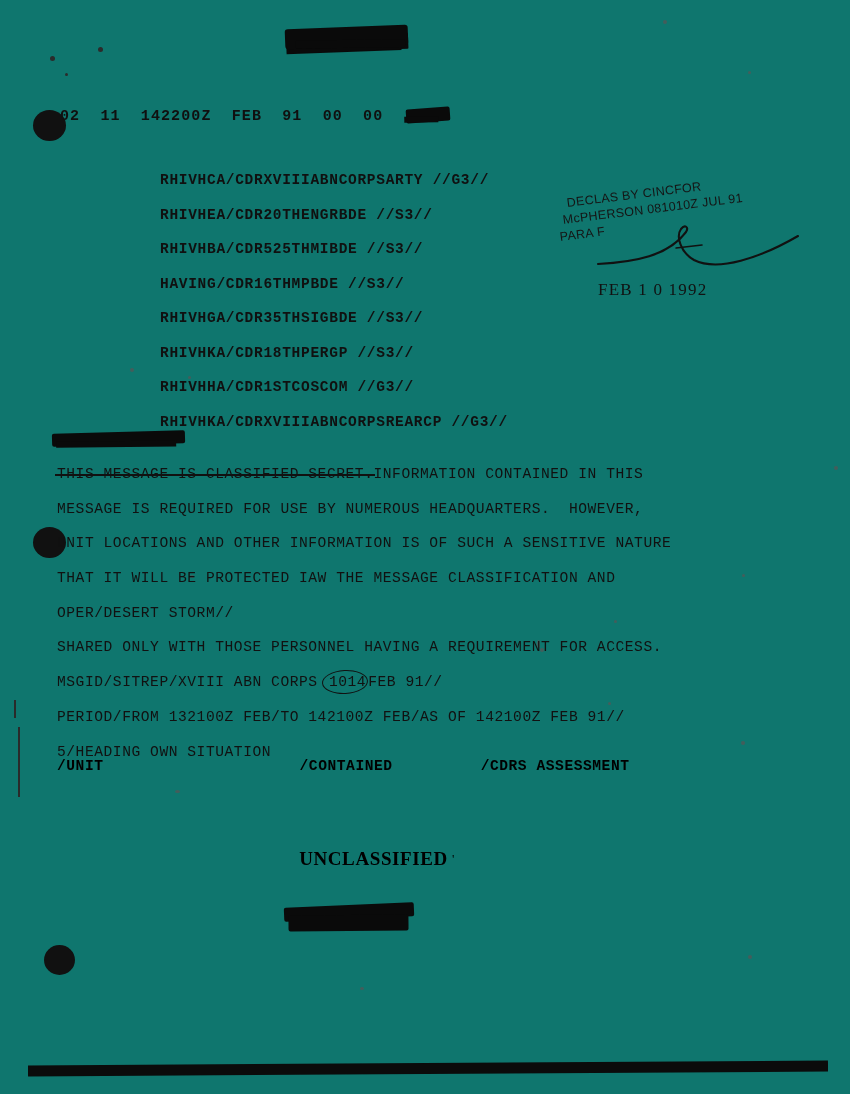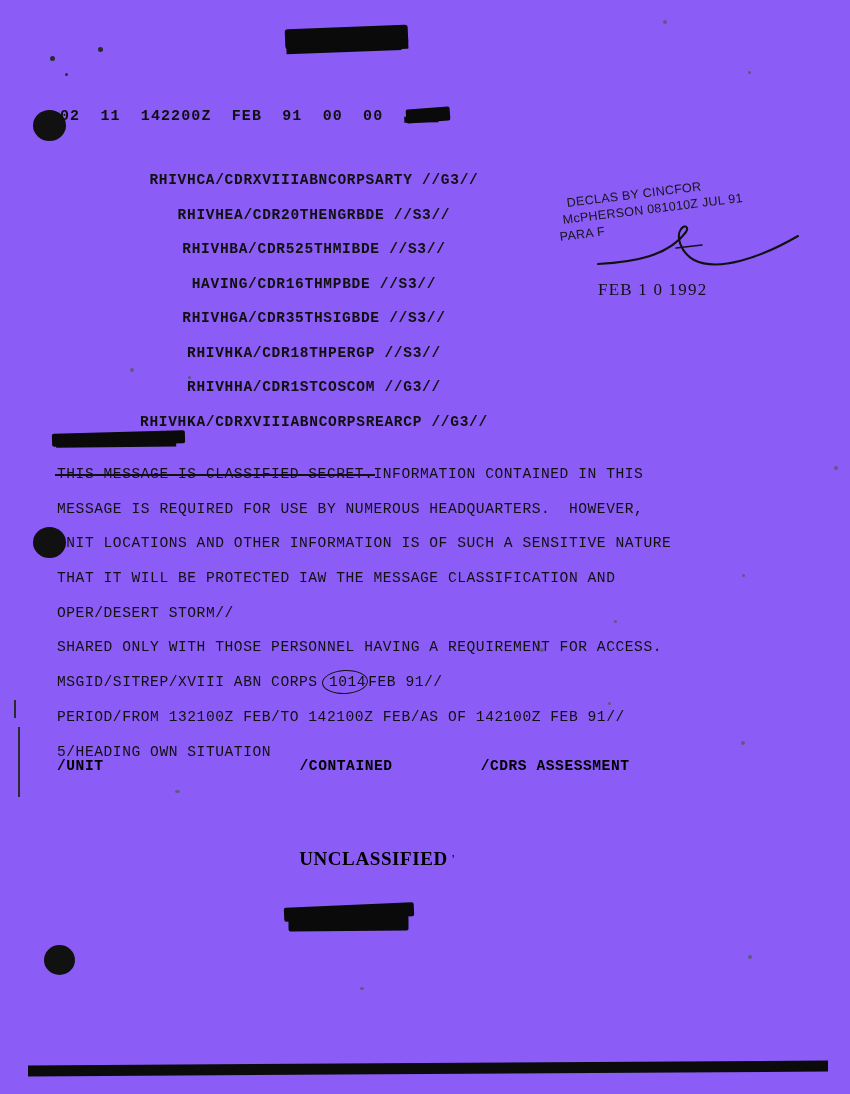--- a/index.html
+++ b/index.html
@@ -12,21 +12,21 @@
     height: 1094px;
     position: relative;
     font-family: "Liberation Mono", monospace;
     color: #000000;
     overflow: hidden;
   }
 
   .page {
     position: absolute;
     inset: 0;
-    background: #8b5cf6;
+    background: #0f766e;
   }
 
   
   .redaction {
     position: absolute;
     background: #0a0a0a;
   }
   .redaction.top {
     left: 285px; top: 27px; width: 123px; height: 20px;
     border-radius: 3px;
@@ -106,21 +106,21 @@
   #date-line {
     position: absolute;
     left: 60px; top: 108px;
     font-size: 15px;
     font-weight: bold;
     letter-spacing: 1.1px;
   }
 
   #addressee-list {
     position: absolute;
-    left: 140px; top: 172px; text-align: center;
+    left: 160px; top: 172px;
   }
   #addressee-list .addr-row {
     height: 34.5px;
     font-size: 14.5px;
     font-weight: bold;
     letter-spacing: 0.7px;
     white-space: pre;
   }
 
   #body-block {

